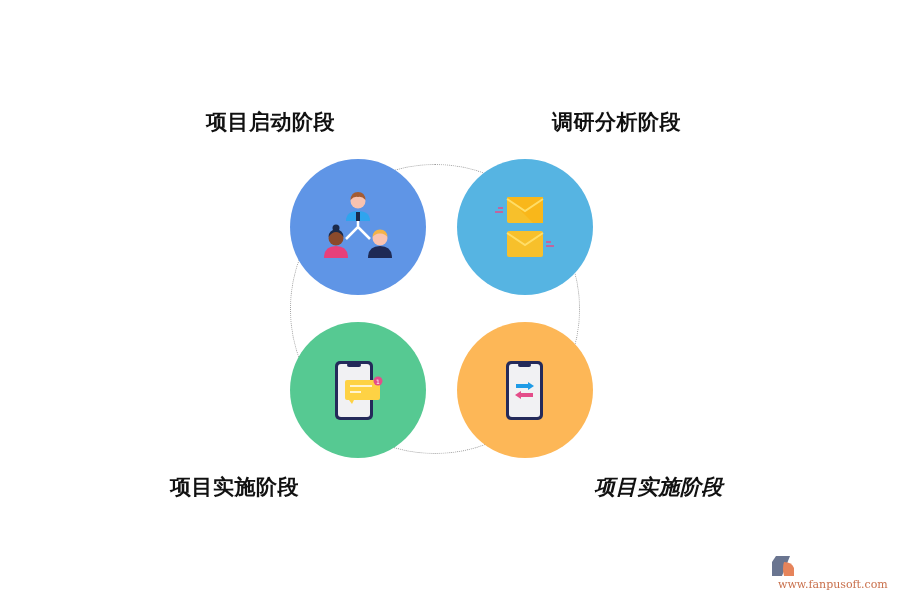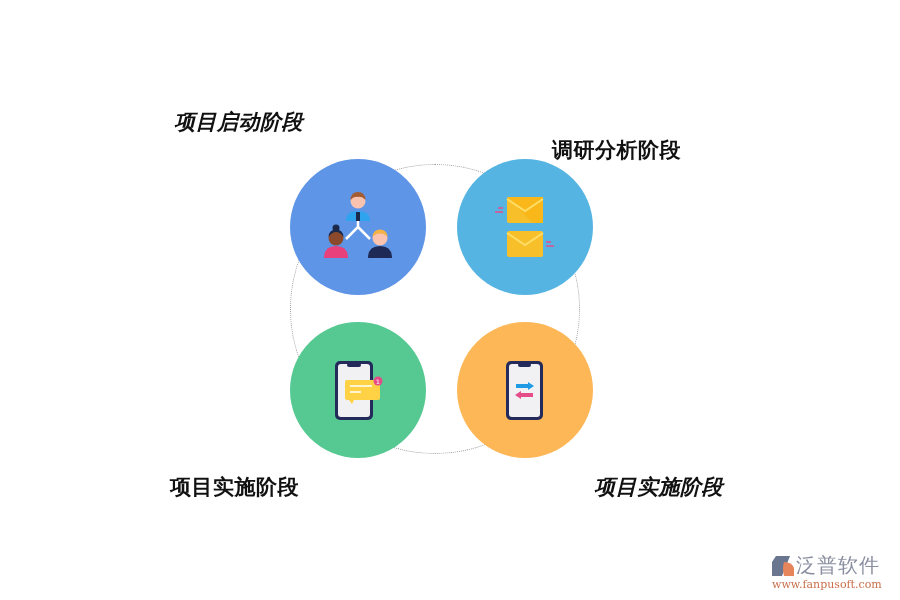--- a/index.html
+++ b/index.html
@@ -3,49 +3,49 @@
 <meta charset="utf-8">
 <style>
   html, body { margin: 0; padding: 0; }
   body { width: 900px; height: 600px; background: #ffffff; position: relative; overflow: hidden; font-family: "DejaVu Sans", sans-serif; }
   .label { position: absolute; font-size: 21px; font-weight: bold; color: #111111; white-space: nowrap; letter-spacing: 0.5px; }
   .ring { position: absolute; left: 290px; top: 164px; width: 290px; height: 290px; border: 1.5px dotted #9a9a9a; border-radius: 50%; box-sizing: border-box; }
   .circle { position: absolute; width: 136px; height: 136px; border-radius: 50%; }
   .circle svg { position: absolute; left: 0; top: 0; }
   .logo { position: absolute; left: 768px; top: 552px; width: 126px; height: 42px; }
   .logo-title { position: absolute; left: 28px; top: 0px; font-size: 20px; color: #8a8fa0; font-family: "DejaVu Sans", sans-serif; letter-spacing: 1px; white-space: nowrap; }
-  .logo-url { position: absolute; left: 4px; top: 26px; font-size: 11px; color: #c9704c; font-family: "DejaVu Serif", serif; white-space: nowrap; }
+  .logo-url { position: absolute; left: 10px; top: 26px; font-size: 11px; color: #c9704c; font-family: "DejaVu Serif", serif; white-space: nowrap; }
 </style>
 </head>
 <body>
 
 <div class="ring"></div>
 
-<div class="label" style="left:174px; top:108px;font-style:italic;">项目启动阶段</div>
+<div class="label" style="left:206px; top:108px;">项目启动阶段</div>
 <div class="circle" style="left:290px; top:159px; background:#5f95e6;">
   <svg width="136" height="136" viewBox="0 0 136 136">
     <path d="M68 52 L68 68 L56 80 M68 68 L80 80" stroke="#ffffff" stroke-width="2.5" fill="none"></path>
 
     <path d="M56 62 Q56 52 68 52 Q80 52 80 62 Z" fill="#2fa4ee"></path>
     <rect x="66" y="53" width="4" height="9" fill="#1b2a4a"></rect>
     <circle cx="68" cy="42" r="7.5" fill="#f9c3b0"></circle>
     <path d="M60.5 41 Q61 33 68 33 Q75 33 75.5 41 Q72 37 68 38 Q64 37 60.5 41 Z" fill="#a45c33"></path>
 
     <path d="M34 99 Q34 87 46 87 Q58 87 58 99 Z" fill="#e7407b"></path>
     <circle cx="46" cy="79" r="7.5" fill="#8a4a2b"></circle>
     <circle cx="46" cy="69" r="3.5" fill="#1b2a4a"></circle>
     <path d="M38.5 78 Q39 70.5 46 70.5 Q53 70.5 53.5 78 Q50 73 46 73 Q42 73 38.5 78 Z" fill="#1b2a4a"></path>
 
     <path d="M78 99 Q78 87 90 87 Q102 87 102 99 Z" fill="#1e2a55"></path>
     <circle cx="90" cy="79" r="7.5" fill="#f9c3b0"></circle>
     <path d="M82.5 78 Q83 70.5 90 70.5 Q97 70.5 97.5 78 Q94 74 90 74.5 Q86 74 82.5 78 Z" fill="#f3b347"></path>
   </svg>
 </div>
 
-<div class="label" style="left:552px; top:108px;margin-top:28px;">调研分析阶段</div>
+<div class="label" style="left:552px; top:108px;">调研分析阶段</div>
 <div class="circle" style="left:457px; top:159px; background:#56b4e2;">
   <svg width="136" height="136" viewBox="0 0 136 136">
     <rect x="50" y="38" width="36" height="26" rx="2" fill="#f7c02b"></rect>
     <path d="M50 38 L86 38 L86 64 L76 64 Z" fill="#f9b71a"></path>
     <path d="M50 40 L68 52 L86 40" stroke="#ffdd66" stroke-width="2" fill="none"></path>
     <rect x="50" y="72" width="36" height="26" rx="2" fill="#f7c02b"></rect>
     <path d="M50 74 L68 86 L86 74" stroke="#ffdd66" stroke-width="2" fill="none"></path>
     <line x1="41" y1="49" x2="46" y2="49" stroke="#e44d8a" stroke-width="1.5"></line>
     <line x1="38" y1="53" x2="46" y2="53" stroke="#e44d8a" stroke-width="1.5"></line>
     <line x1="89" y1="83" x2="94" y2="83" stroke="#e44d8a" stroke-width="1.5"></line>
@@ -79,15 +79,14 @@
     <rect x="64" y="71" width="12" height="4" fill="#e44d8a"></rect>
     <path d="M64 69 L58 73 L64 77 Z" fill="#e44d8a"></path>
   </svg>
 </div>
 
 <div class="logo">
   <svg width="26" height="24" viewBox="0 0 26 24" style="position:absolute; left:2px; top:2px;">
     <path d="M6 2 L20 2 L12 22 L2 22 L2 8 Z" fill="#6a7590"></path>
     <path d="M14 8 Q22 8 24 14 L24 22 L14 22 Q12 14 14 8 Z" fill="#e6845b"></path>
   </svg>
-  <span class="logo-title">泛普软件</span>
   <span class="logo-url">www.fanpusoft.com</span>
 </div>
 
 </body></html>

